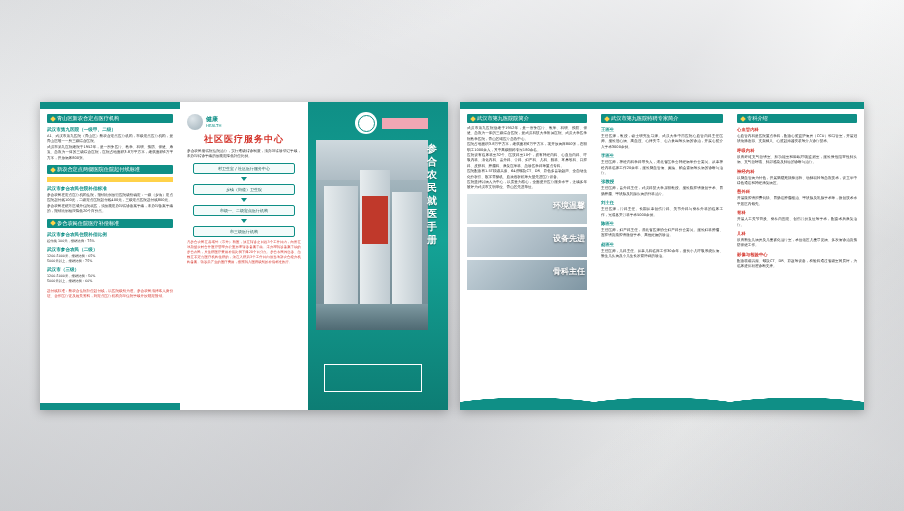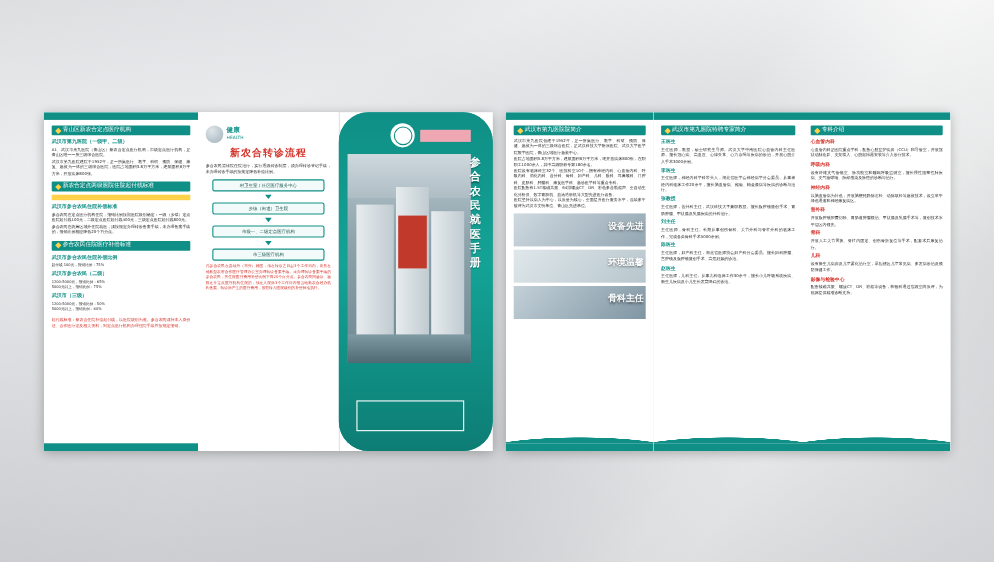--- a/index.html
+++ b/index.html
@@ -36,21 +36,21 @@
 
   .panel{position:absolute;top:0;bottom:0;overflow:hidden;}
 
   
   .tealtop{position:absolute;left:0;right:0;top:0;height:7px;background:#0f8f86;}
   .tealbot{position:absolute;left:0;right:0;bottom:0;height:7px;background:#0f8f86;}
 
   
   #p1{left:0;width:140px;background:#fff;}
   #p2{left:140px;width:128px;background:#fff;}
-  #p3{left:268px;width:140px;background:#0f8f86;border-radius:27px;}
+  #p3{left:268px;width:140px;background:#0f8f86;}
 
   #p1 .inner,#p2 .inner{position:absolute;left:0;right:0;top:7px;bottom:7px;padding:5px 7px;box-sizing:border-box;}
 
   .sec-head{
     background:#0f8f86;color:#fff;font-size:5.2px;line-height:9px;
     padding:0 4px;border-radius:1px;margin-bottom:3px;white-space:nowrap;
     display:flex;align-items:center;gap:2px;
   }
   .sec-head .dia{width:4px;height:4px;background:#ffd24a;transform:rotate(45deg);flex:0 0 auto;}
   .sub-head{color:#0f8f86;font-size:4.6px;line-height:7px;font-weight:bold;margin:2px 0 1px;}
@@ -153,21 +153,21 @@
 
   <div class="panel" id="p2">
     <div class="inner">
       <div class="logo-row">
         <div class="logo-circ"></div>
         <div class="logo-tx">
           <b>健康</b>
           <div>HEALTH</div>
         </div>
       </div>
-      <div class="flow-title">新农合转诊流程</div>
+      <div class="flow-title">社区医疗服务中心</div>
       <div class="txt">参合农民需转院住院治疗，实行逐级转诊制度，须办理转诊登记手续，未办理转诊手续的按规定降低补偿比例。</div>
 
       <div class="flow-box">村卫生室 / 社区医疗服务中心</div>
       <div class="flow-arrow"></div>
       <div class="flow-box">乡镇（街道）卫生院</div>
       <div class="flow-arrow"></div>
       <div class="flow-box">市级一、二级定点医疗机构</div>
       <div class="flow-arrow"></div>
       <div class="flow-box">市三级医疗机构</div>
 
@@ -205,25 +205,25 @@
       <div class="sec-head">
         <span class="dia"></span>
         <span>武汉市第九医院院简介</span>
       </div>
       <div class="txt">武汉市第九医院创建于1952年，是一所集医疗、教学、科研、预防、保健、急救为一体的三级综合医院，是武汉科技大学附属医院、武汉大学医学院教学医院，青山区域医疗急救中心。</div>
       <div class="txt">医院占地面积3.8万平方米，建筑面积6万平方米，现开放病床800张，在职职工1000余人，其中高级职称专家180余名。</div>
       <div class="txt">医院设有临床科室32个、医技科室10个，拥有神经内科、心血管内科、呼吸内科、消化内科、普外科、骨科、妇产科、儿科、眼科、耳鼻喉科、口腔科、皮肤科、肿瘤科、康复医学科、急诊医学科等重点专科。</div>
       <div class="txt">医院配备有1.5T核磁共振、64排螺旋CT、DR、彩色多普勒超声、全自动生化分析仪、数字胃肠机、血液透析机等大型先进医疗设备。</div>
       <div class="txt">医院坚持以病人为中心，以质量为核心，全面提升医疗服务水平，连续多年被评为武汉市文明单位、青山区先进单位。</div>
 
+      <div class="photo-box pb1">
+        <span class="cap">环境温馨</span>
+      </div>
       <div class="photo-box pb2">
         <span class="cap">设备先进</span>
-      </div>
-      <div class="photo-box pb1">
-        <span class="cap">环境温馨</span>
       </div>
       <div class="photo-box pb3">
         <span class="cap">骨科主任</span>
       </div>
     </div>
   </div>
   <div class="fold" style="left:134px"></div>
 
   <div class="panel" id="p5">
     <div class="tealtop"></div>

